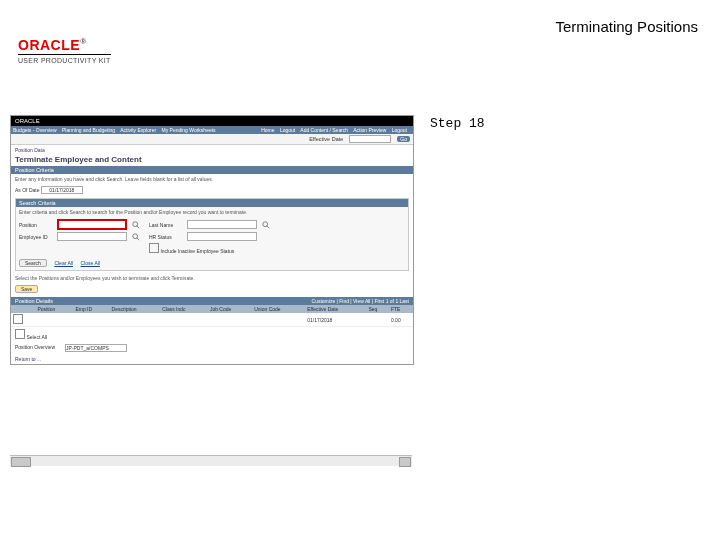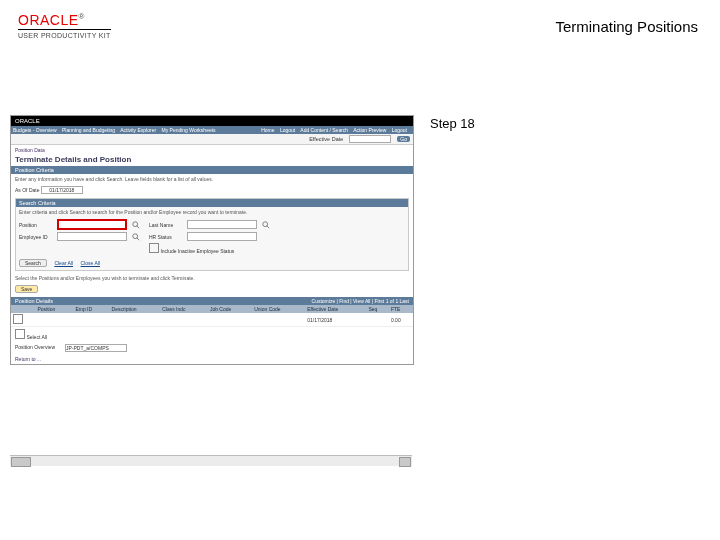--- a/index.html
+++ b/index.html
@@ -1,28 +1,28 @@
 <!DOCTYPE html>
 <html><head>
 <meta charset="utf-8">
 <style>
   html,body{margin:0;padding:0;font-family:Arial,Helvetica,sans-serif;background:#fff;color:#000;}
   .page{width:720px;height:540px;position:relative;box-sizing:border-box;}
   
   .hdr{position:absolute;top:12px;left:18px;right:18px;height:34px;}
   .logo-wrap{position:absolute;left:0;top:0;}
-  .ora-logo{font-size:14px;font-weight:normal;color:#e60000;letter-spacing:0.5px;}
+  .ora-logo{font-size:14px;font-weight:bold;color:#e60000;letter-spacing:0.5px;margin-top:25px;}
   .ora-logo sup{font-size:8px;vertical-align:top;color:#555;}
   .ora-sub{font-size:7px;color:#444;letter-spacing:0.3px;border-top:1px solid #000;padding-top:2px;margin-top:1px;}
   .title{position:absolute;right:4px;top:6px;font-size:15px;color:#000;}
   
   .content{position:absolute;top:105px;left:10px;right:10px;bottom:10px;}
   .left-col{position:absolute;left:0;top:10px;width:402px;}
   .right-col{position:absolute;left:420px;top:10px;width:280px;font-size:13px;line-height:1.4;}
-  .step-hdr{margin-bottom:28px;}
+  .step-hdr{margin-bottom:28px;font-family:Liberation Mono, monospace;}
   .instr{}
   .instr b{font-weight:bold;}
 
   
   .app{width:402px;border:1px solid #999;font-size:5.5px;color:#333;background:#fff;}
   .app-topbar{background:#000;color:#fff;padding:2px 4px;font-size:6px;}
   .app-nav{background:#5c7a99;display:flex;justify-content:space-between;color:#fff;font-size:5px;padding:1px 2px;}
   .app-nav .nav-left span,.app-nav .nav-right span{margin-right:4px;}
   .sub-strip{display:flex;justify-content:flex-end;align-items:center;background:#f4f4f4;border-bottom:1px solid #ccc;padding:1px 3px;gap:6px;}
   .mini-input{height:6px;border:1px solid #aaa;background:#fff;display:inline-block;}
@@ -91,21 +91,21 @@
             <span>Action Preview</span>
             <span>Logout</span>
           </div>
         </div>
         <div class="sub-strip">
           <span>Effective Date</span>
           <span class="mini-input" style="width:40px"></span>
           <span class="btn-go">Go</span>
         </div>
         <div class="breadcrumb">Position Data</div>
-        <div class="h1">Terminate Details and Position</div>
+        <div class="h1">Terminate Employee and Content</div>
         <div class="bar">Position Criteria</div>
         <div class="note">Enter any information you have and click Search. Leave fields blank for a list of all values.</div>
         <div class="asof">
           <span>As Of Date</span>
           <span class="mini-input" style="text-align:center;font-size:5px;line-height:6px;">01/17/2018</span>
         </div>
 
         <div class="panel">
           <div class="panel-hd">Search Criteria</div>
           <div class="panel-note">Enter criteria and click Search to search for the Position and/or Employee record you want to terminate.</div>

